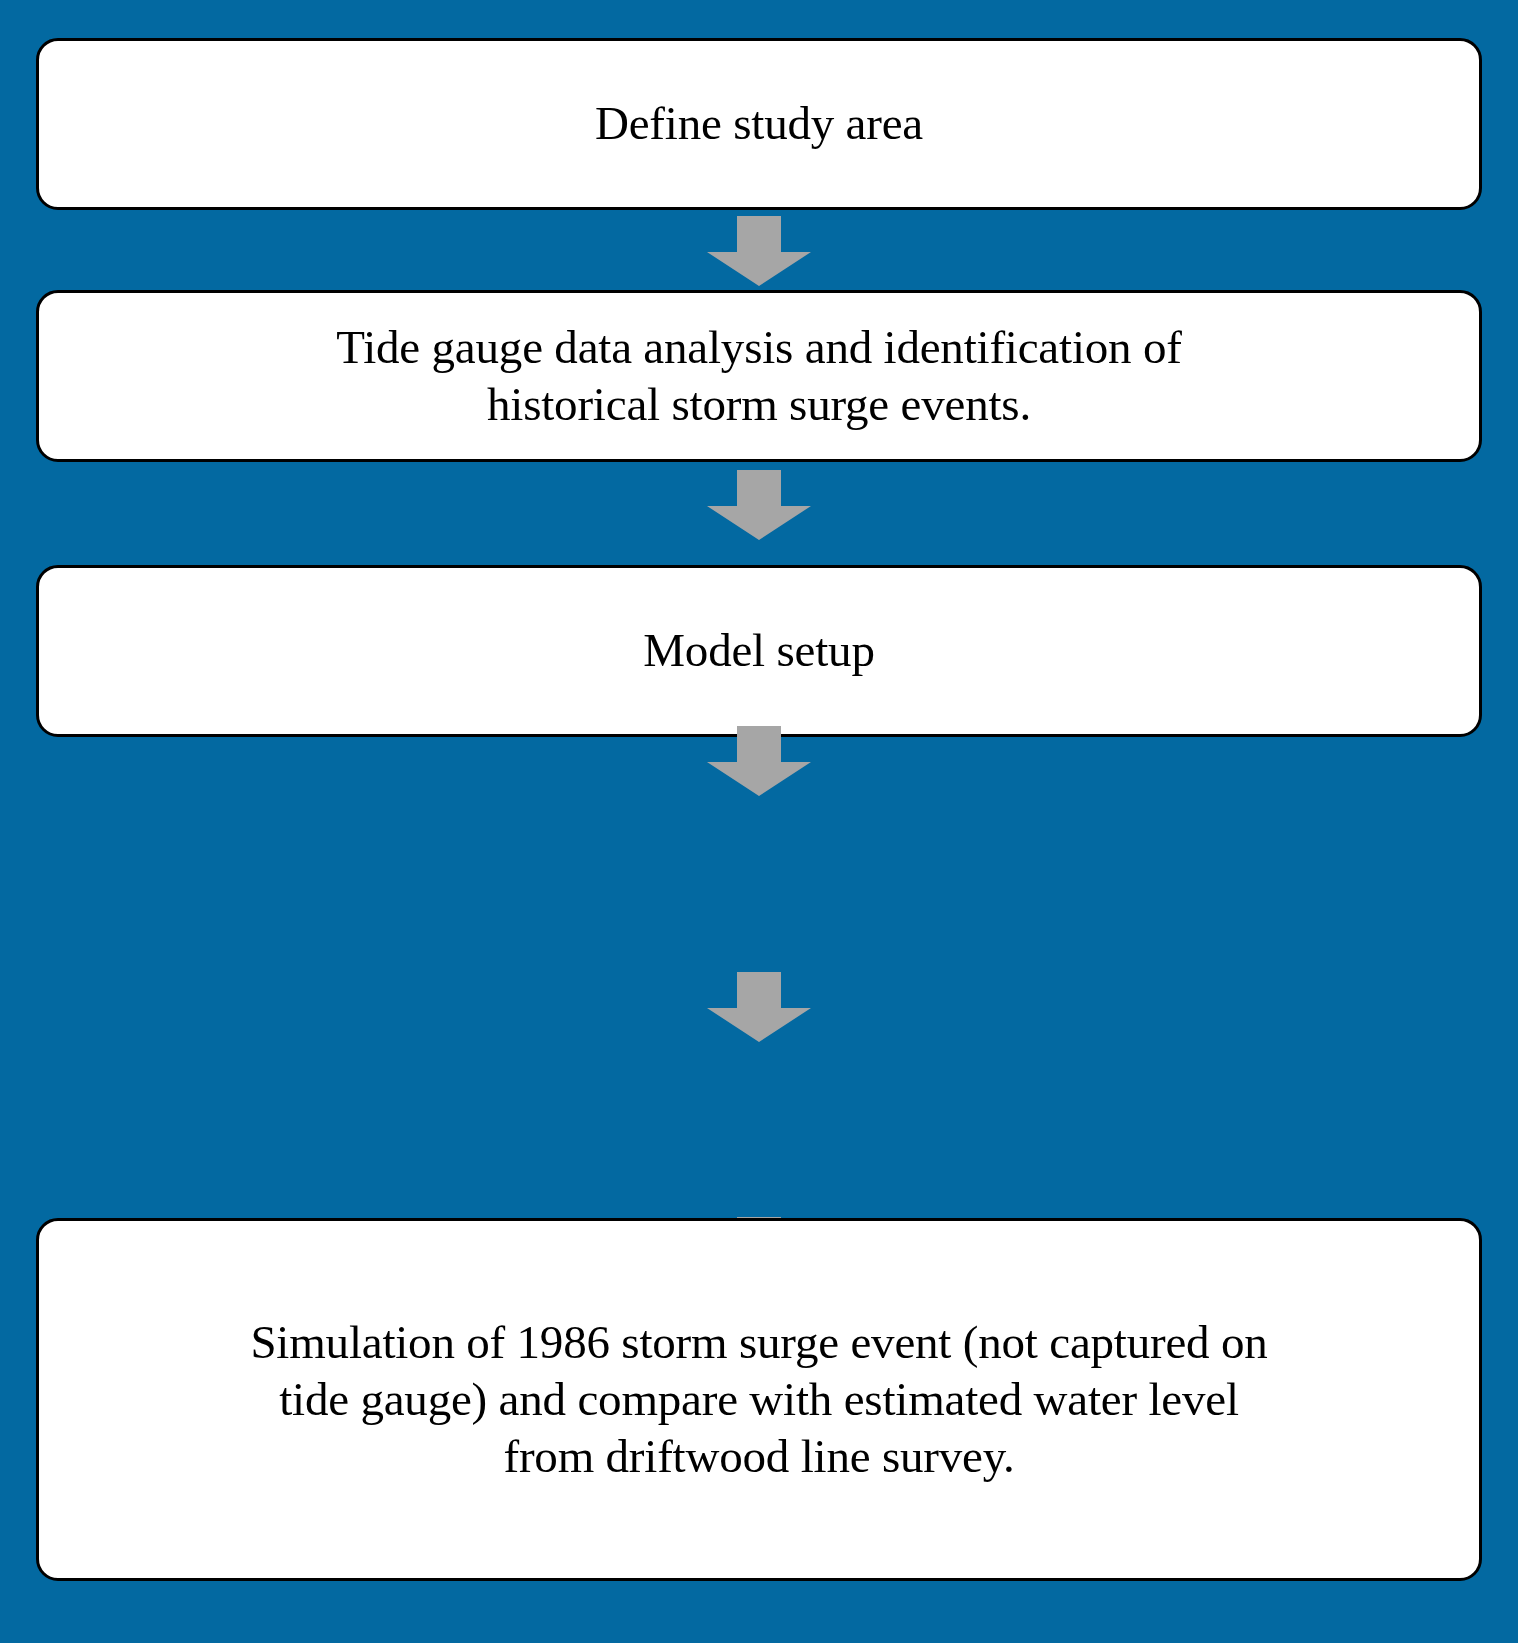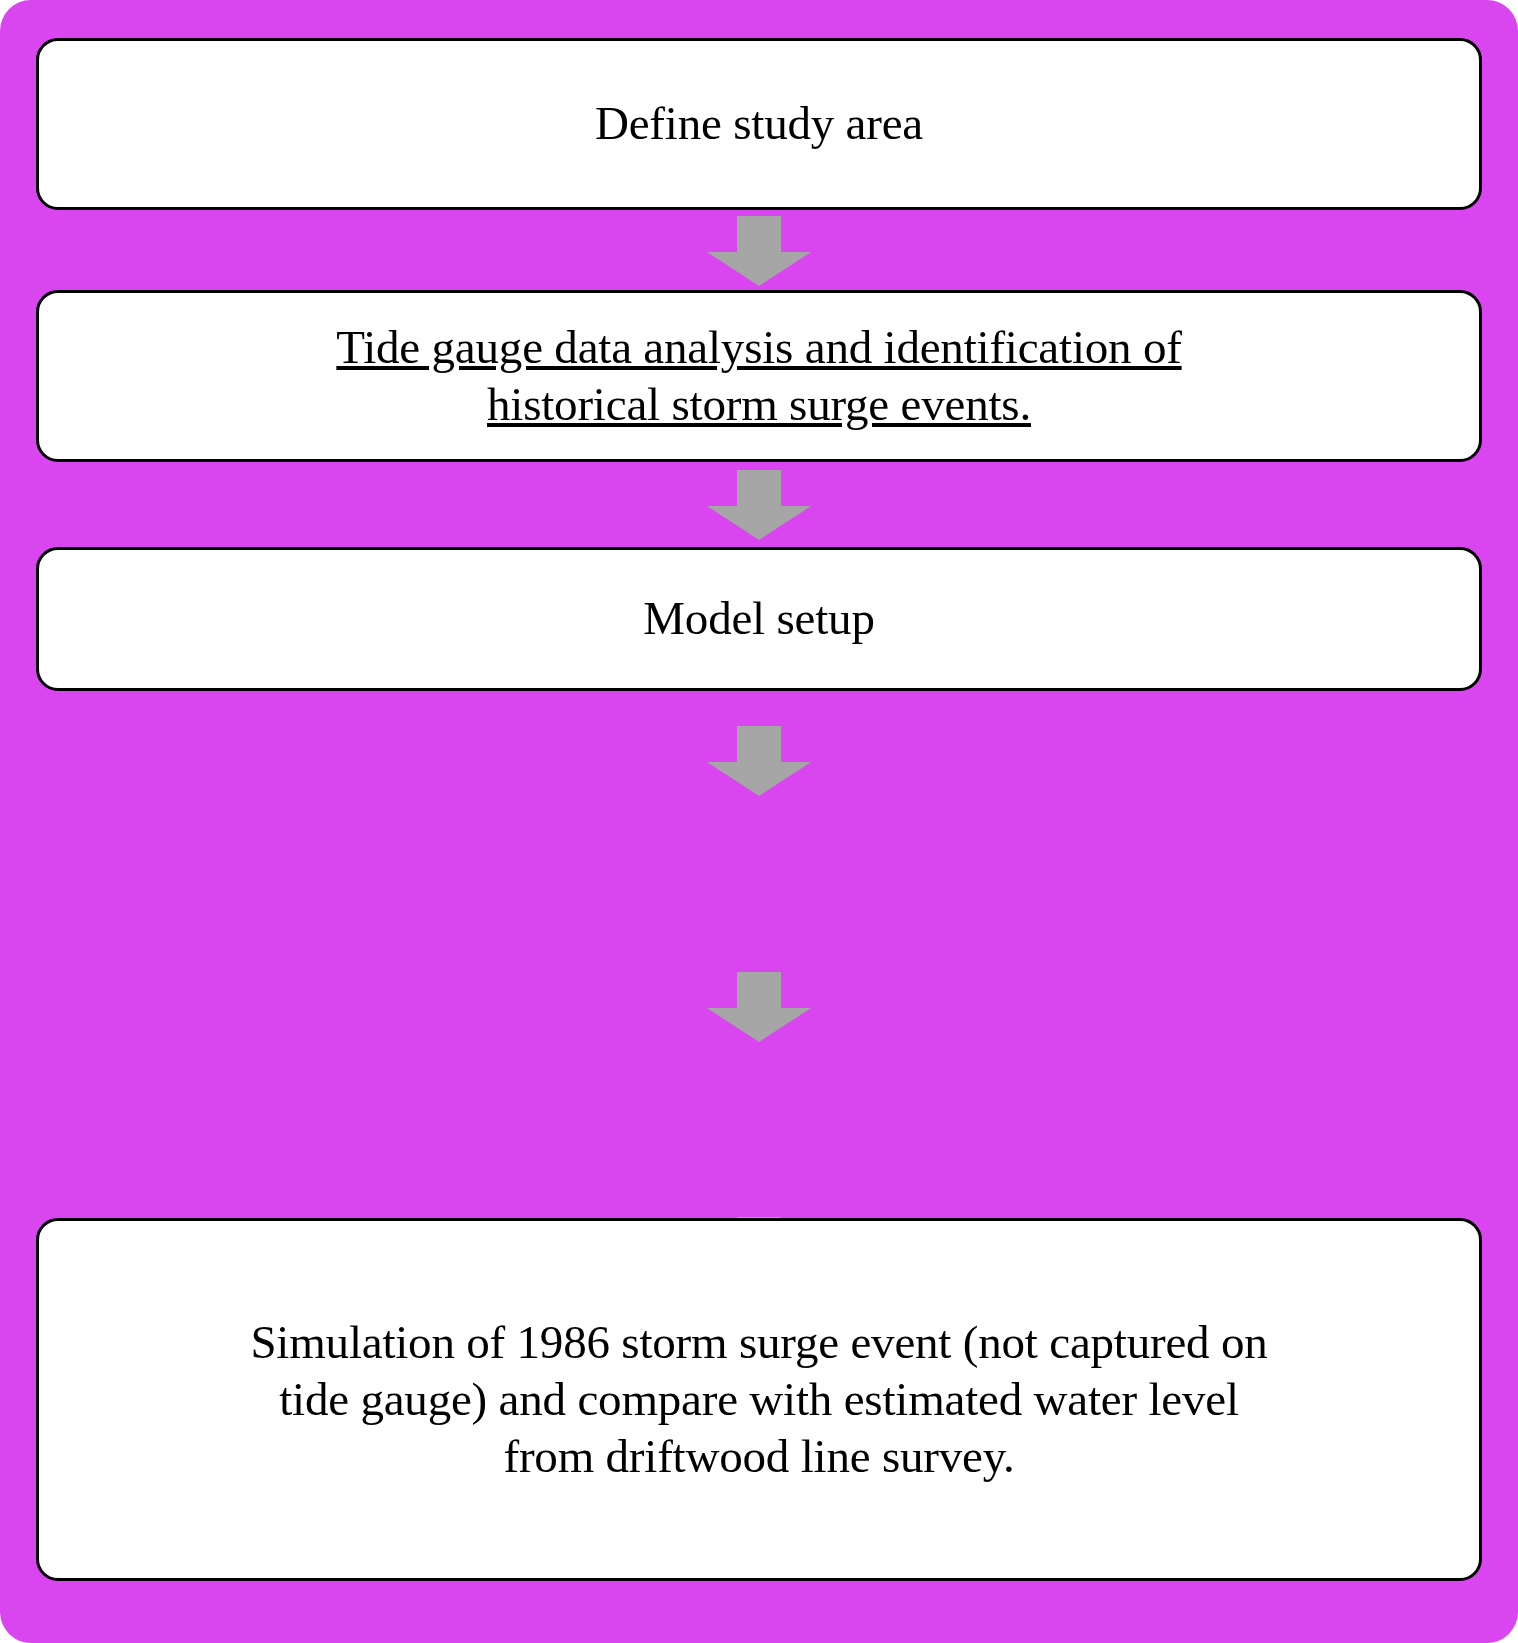--- a/index.html
+++ b/index.html
@@ -8,23 +8,22 @@
     padding: 0;
     background: #ffffff;
   }
   body {
     font-family: "Liberation Serif", "DejaVu Serif", serif;
   }
   #flowchart {
     position: relative;
     width: 1518px;
     height: 1643px;
-    background: #d946ef;
+    background: #0369a1;
     overflow: hidden;
-    border-radius: 31px;
   }
   .node {
     position: absolute;
     left: 36px;
     width: 1446px;
     box-sizing: border-box;
     border: 3px solid #000000;
     border-radius: 22px;
     background: #ffffff;
     display: flex;
@@ -37,22 +36,22 @@
     font-family: "Liberation Serif", "DejaVu Serif", serif;
     font-size: 47px;
     line-height: 1.22;
     color: #000000;
     letter-spacing: -0.2px;
     white-space: pre-line;
     font-weight: 400;
   }
   
   .node-1 { top: 38px;   height: 172px; }
-  .node-2 { top: 290px;  height: 172px; text-decoration: underline; }
-  .node-3 { top: 547px;  height: 144px; }
+  .node-2 { top: 290px;  height: 172px; }
+  .node-3 { top: 565px;  height: 172px; }
   .node-4 { top: 799px;  height: 165px; }
   .node-5 { top: 1042px; height: 167px; }
   .node-6 { top: 1218px; height: 363px; }
 
   
   .arrow {
     position: absolute;
     left: 50%;
     transform: translateX(-50%);
     display: block;

